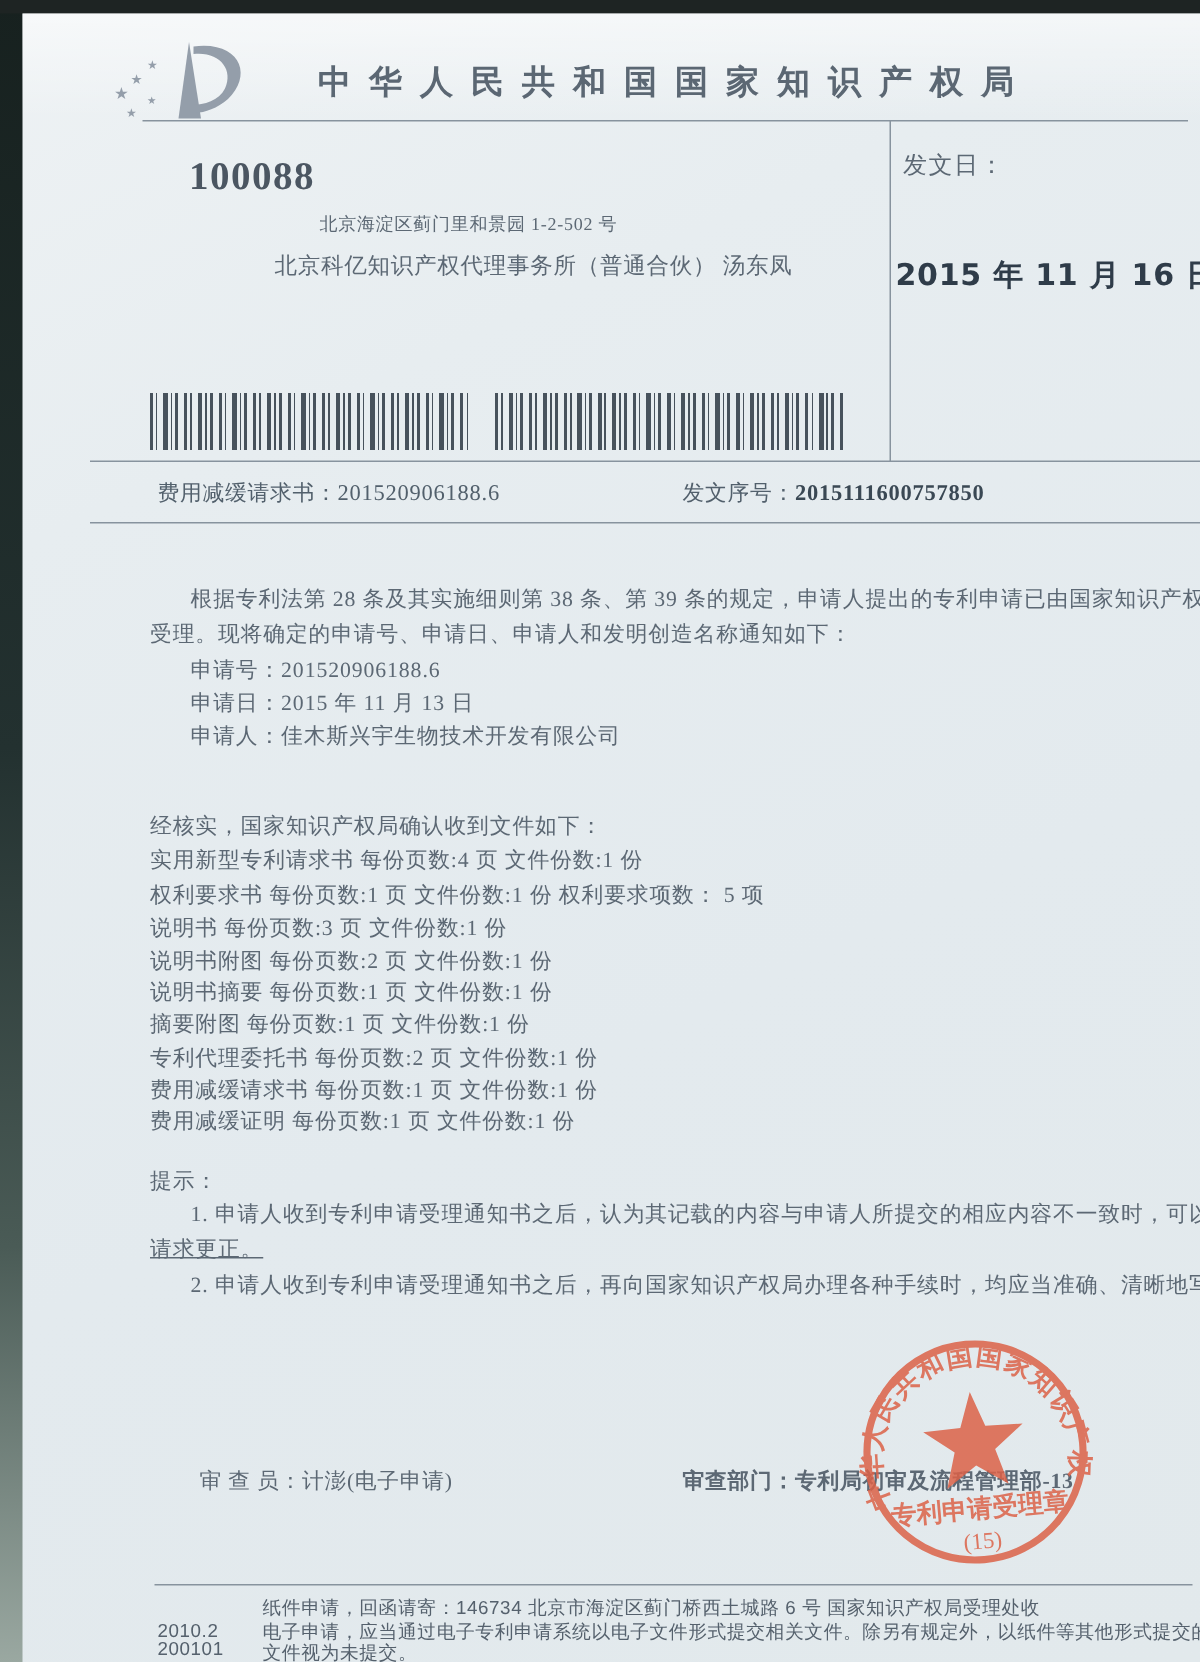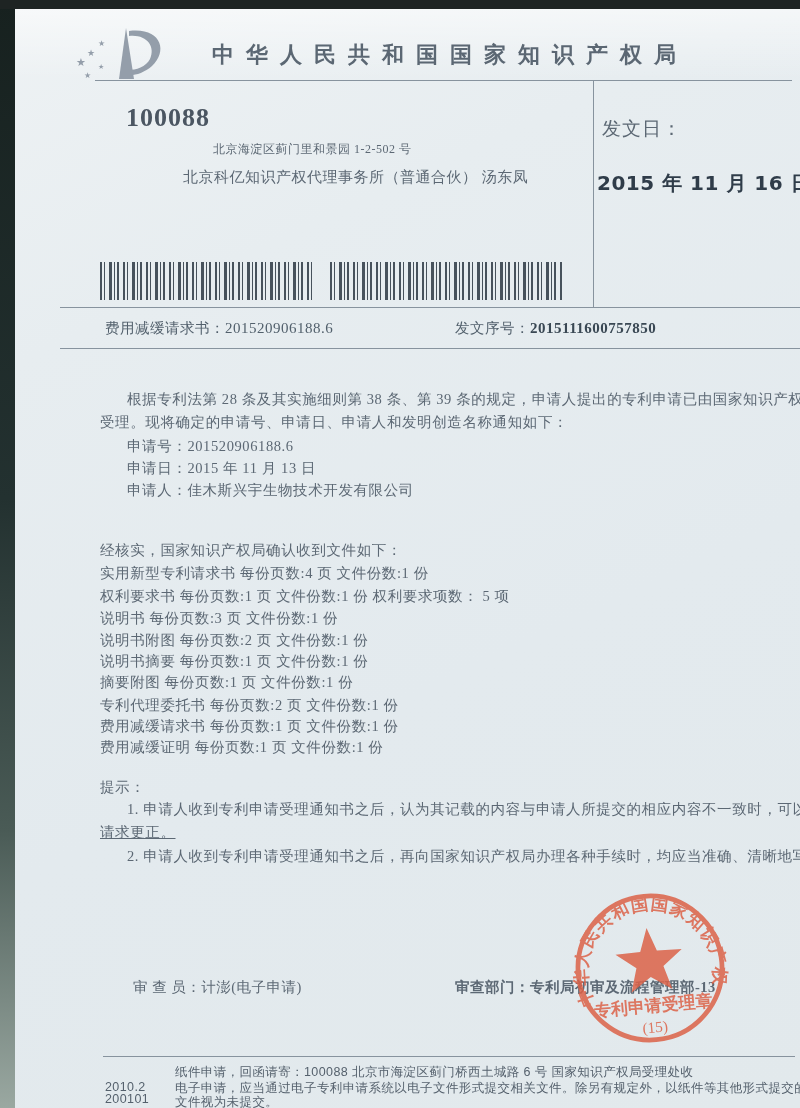--- a/index.html
+++ b/index.html
@@ -11,21 +11,21 @@
   .edge-top{position:absolute;left:0;top:0;width:800px;height:9px;background:#1e2423;}
   .paper-sheen{position:absolute;left:15px;top:9px;width:785px;height:70px;
         background:linear-gradient(180deg,rgba(255,255,255,.55),rgba(255,255,255,0));}
   .hdr-title{position:absolute;left:150px;top:40px;width:600px;text-align:center;
         font-size:22px;font-weight:bold;letter-spacing:12px;color:#5b6773;white-space:nowrap;}
   .rule{position:absolute;background:#87939e;height:1px;}
   .vrule{position:absolute;background:#87939e;width:1px;}
   .postal{position:absolute;left:126px;top:103px;font-size:26px;font-weight:bold;color:#4b5662;letter-spacing:1px;}
   .addr1{position:absolute;left:213px;top:141px;font-size:12px;color:#5c6874;letter-spacing:.5px;}
   .addr2{position:absolute;left:183px;top:168px;font-size:15px;color:#5c6874;letter-spacing:.5px;}
-  .datelbl{position:absolute;left:602px;top:100px;font-size:19px;color:#5c6874;letter-spacing:1px;margin-top:16px;}
+  .datelbl{position:absolute;left:602px;top:100px;font-size:16px;color:#5c6874;letter-spacing:1px;}
   .dateval{position:absolute;left:597px;top:170px;font-size:20px;font-weight:bold;color:#2f3c49;
         font-family:"DejaVu Sans","Liberation Sans",sans-serif;letter-spacing:.5px;white-space:nowrap;}
   .barcode{position:absolute;top:262px;height:38px;
         background-image:repeating-linear-gradient(90deg,
           #47525c 0px,#47525c 2px,transparent 2px,transparent 4px,
           #47525c 4px,#47525c 5px,transparent 5px,transparent 9px,
           #47525c 9px,#47525c 12px,transparent 12px,transparent 14px,
           #47525c 14px,#47525c 15px,transparent 15px,transparent 17px,
           #47525c 17px,#47525c 19px,transparent 19px,transparent 23px);}
   .refrow{position:absolute;top:319px;font-size:14.5px;color:#52606c;letter-spacing:.5px;white-space:nowrap;}
@@ -124,16 +124,16 @@
     <text font-size="16.5" fill="#dc6248" font-weight="bold">
       <textPath href="#ringPath" startOffset="0" textLength="246" lengthAdjust="spacing">中华人民共和国国家知识产权局</textPath>
     </text>
     <text x="85" y="126" text-anchor="middle" font-size="16" font-weight="bold" fill="#dc6248">专利申请受理章</text>
     <text x="85" y="146" text-anchor="middle" font-size="14.5" fill="#dc6248">(15)</text>
   </svg>
 
   <div class="rule" style="left:103px;top:1056px;width:692px;"></div>
   <div class="foot" style="left:105px;top:1064px;margin-top:28px;">200101</div>
   <div class="foot" style="left:105px;top:1080px;">2010.2</div>
-  <div class="foot" style="left:175px;top:1064px;">纸件申请，回函请寄：100088 北京市海淀区蓟门桥西土城路 6 号  国家知识产权局受理处收</div>
+  <div class="foot" style="left:175px;top:1064px;">纸件申请，回函请寄：146734 北京市海淀区蓟门桥西土城路 6 号  国家知识产权局受理处收</div>
   <div class="foot" style="left:175px;top:1080px;">电子申请，应当通过电子专利申请系统以电子文件形式提交相关文件。除另有规定外，以纸件等其他形式提交的</div>
   <div class="foot" style="left:175px;top:1094px;">文件视为未提交。</div>
 </div>
 
 </body></html>

